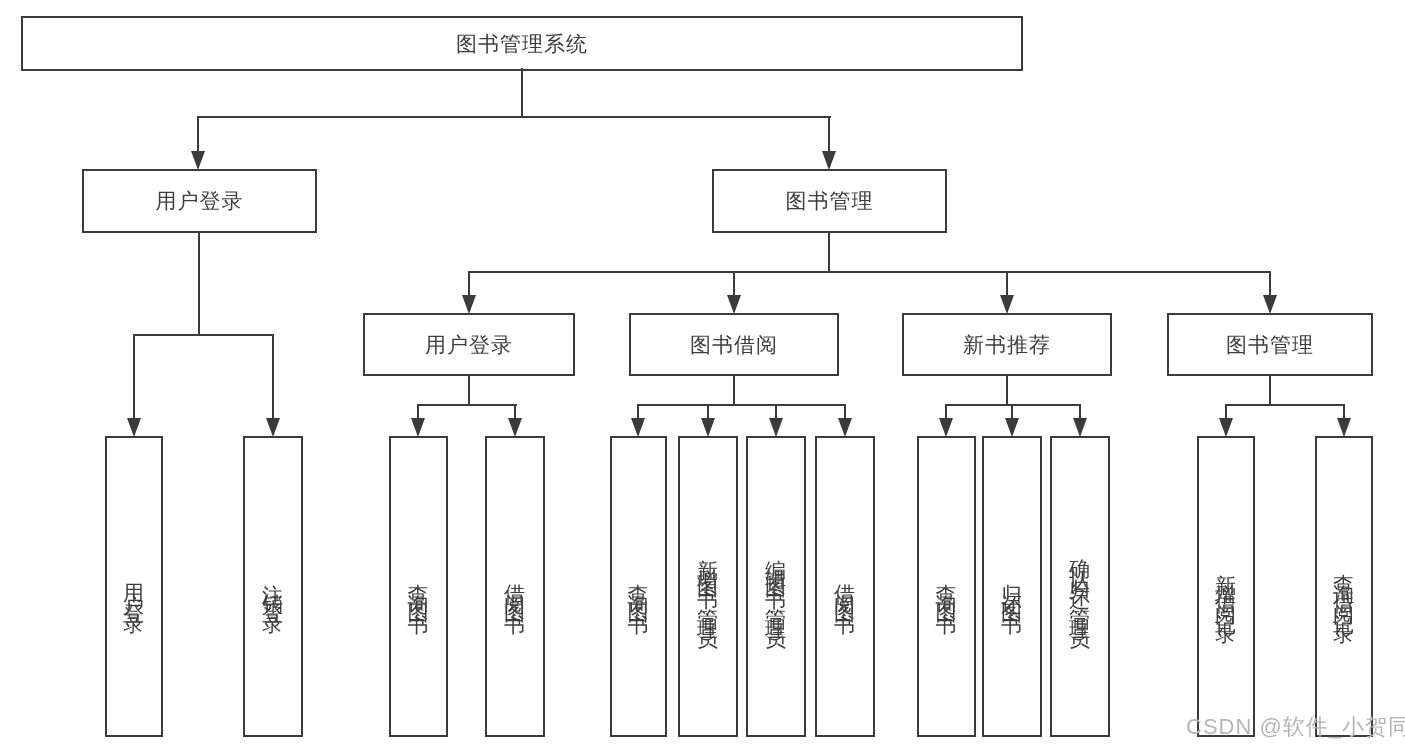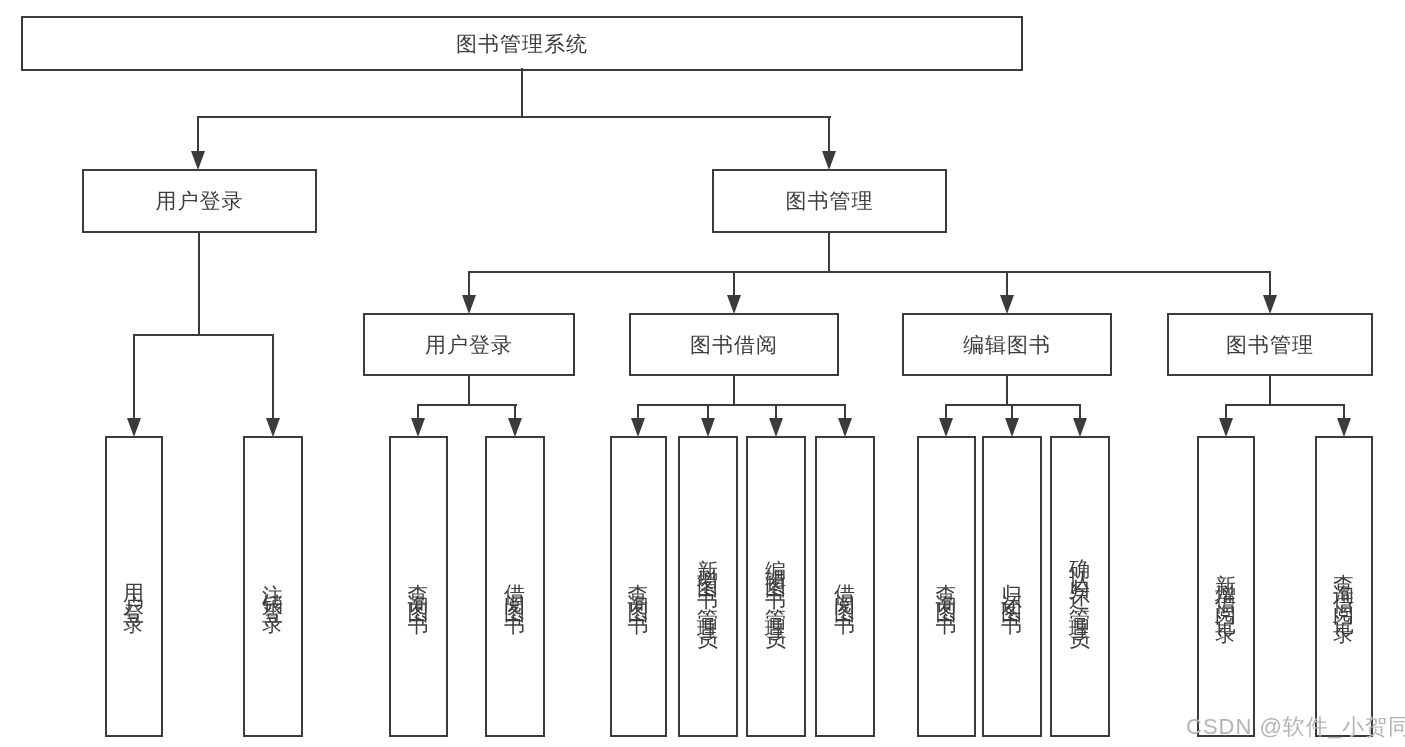--- a/index.html
+++ b/index.html
@@ -47,21 +47,21 @@
 
 <div class="node hnode" style="left:363px;top:313px;width:212px;height:63px;">
   <span>用户登录</span>
 </div>
 
 <div class="node hnode" style="left:629px;top:313px;width:210px;height:63px;">
   <span>图书借阅</span>
 </div>
 
 <div class="node hnode" style="left:902px;top:313px;width:210px;height:63px;">
-  <span>编辑图书</span>
+  <span>新书推荐</span>
 </div>
 
 <div class="node hnode" style="left:1167px;top:313px;width:206px;height:63px;">
   <span>图书管理</span>
 </div>
 
 <div class="node vnode" style="left:105px;top:436px;width:58px;height:301px;">
   <span>用户登录</span>
 </div>
 <div class="node vnode" style="left:243px;top:436px;width:60px;height:301px;">

